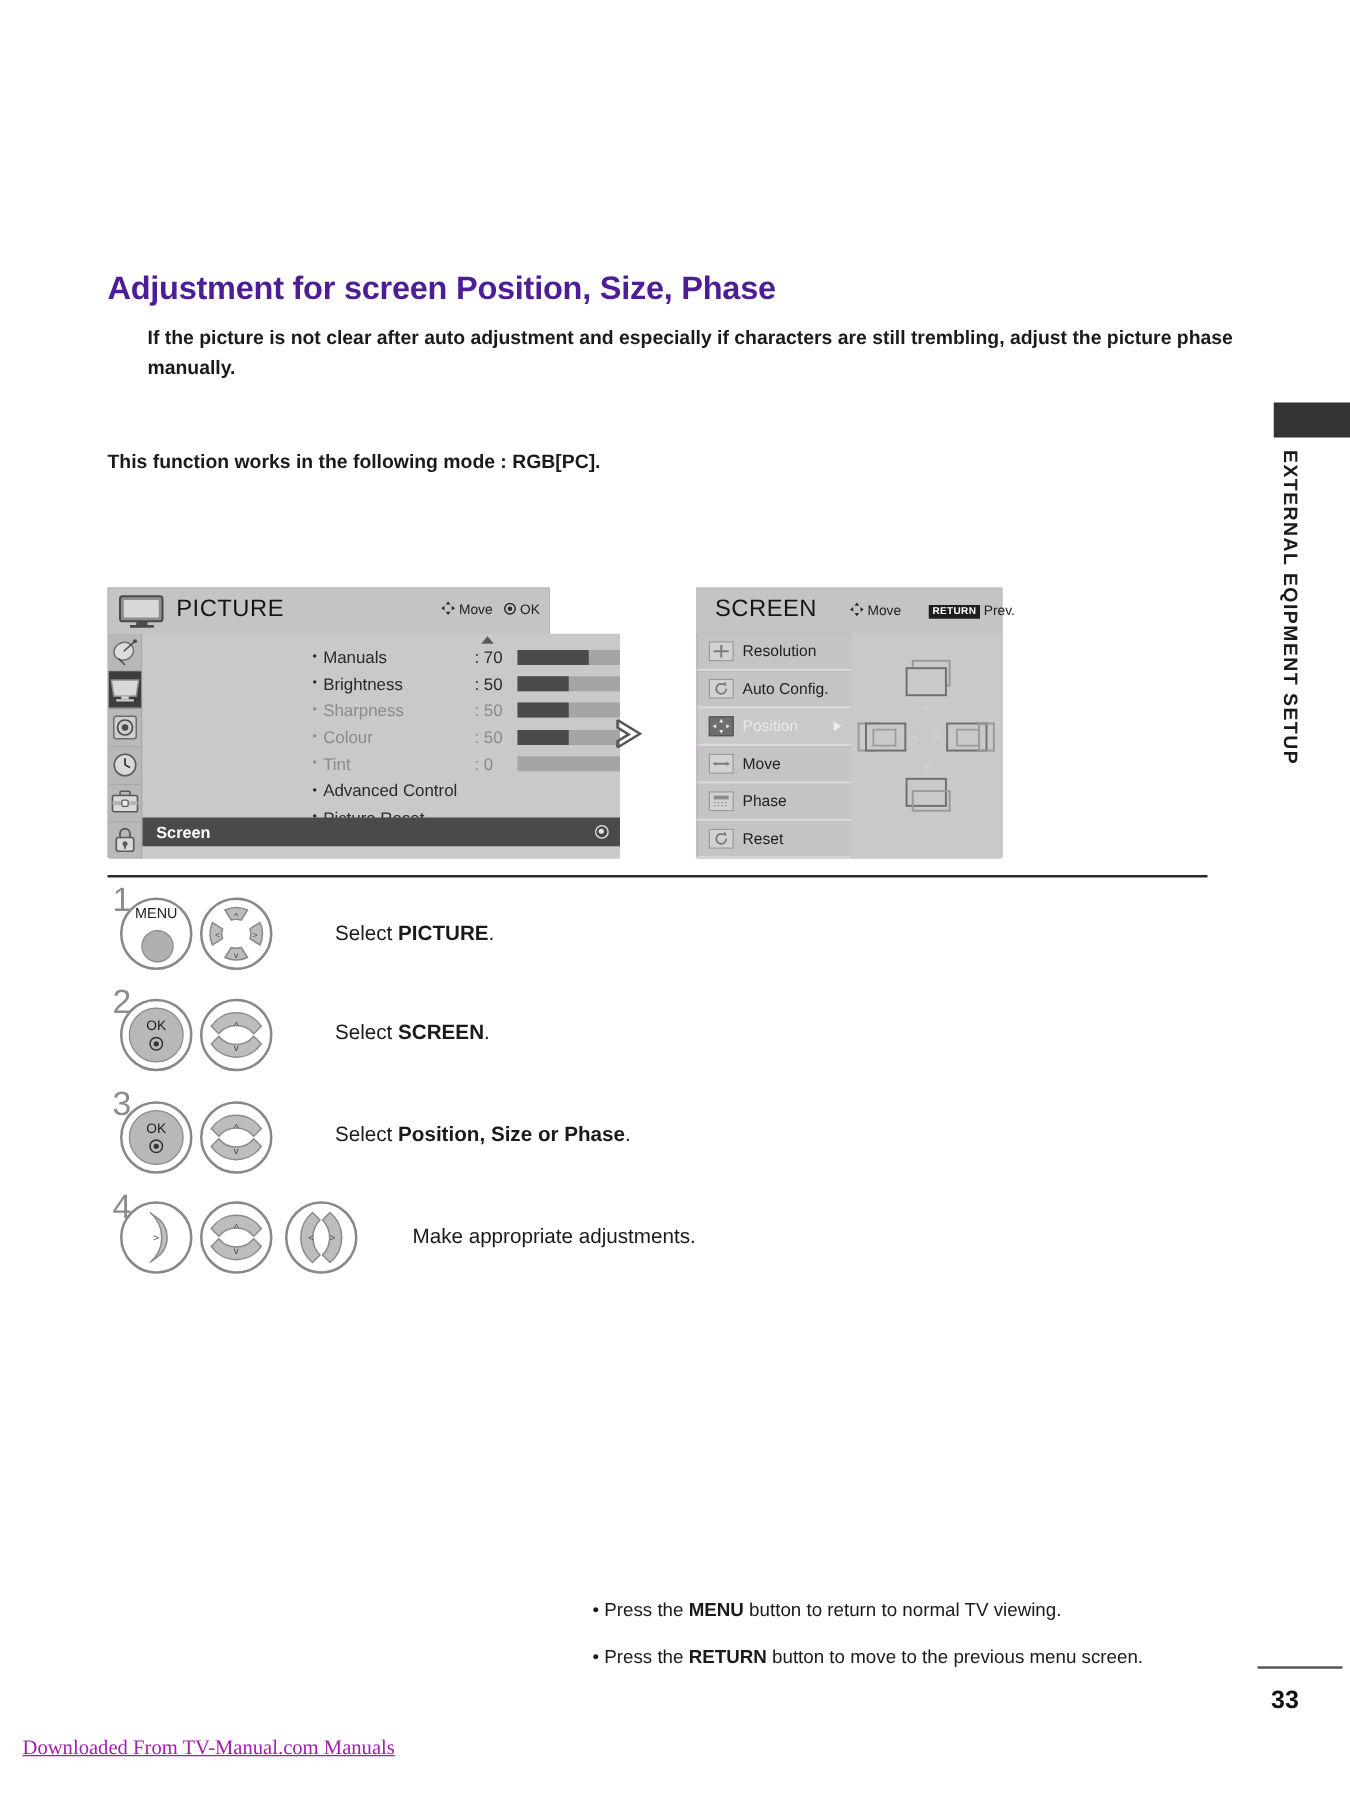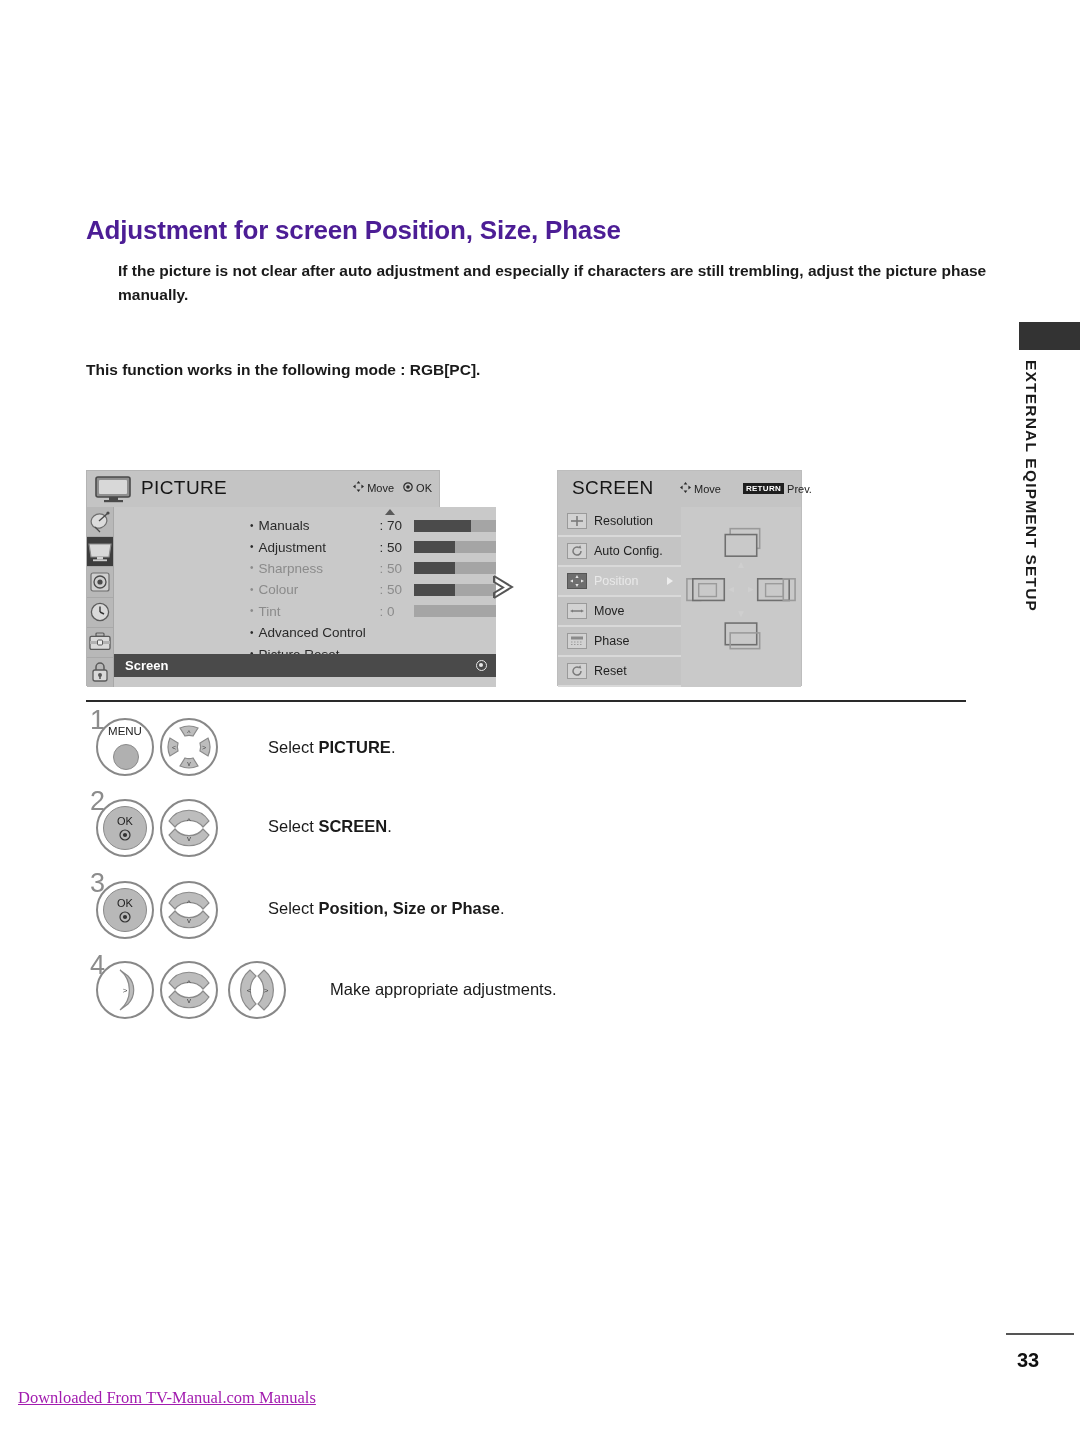--- a/index.html
+++ b/index.html
@@ -467,21 +467,21 @@
       <div class="pic-row">
         <span class="pic-bullet">•</span>
         <span class="pic-name">Manuals</span>
         <span class="pic-colon">: 70</span>
         <span class="pic-bar">
             <i class="fill" style="width:70%"></i>
           </span>
       </div>
       <div class="pic-row">
         <span class="pic-bullet">•</span>
-        <span class="pic-name">Adjustment</span>
+        <span class="pic-name">Brightness</span>
         <span class="pic-colon">: 50</span>
         <span class="pic-bar">
             <i class="fill" style="width:50%"></i>
           </span>
       </div>
       <div class="pic-row dim">
         <span class="pic-bullet">•</span>
         <span class="pic-name">Sharpness</span>
         <span class="pic-colon">: 50</span>
         <span class="pic-bar">
@@ -726,17 +726,19 @@
       <path d="M20 7 a26 26 0 0 0 0 40 l6 -6 a20 20 0 0 1 0 -28 z" fill="#bdbdbd" stroke="#8a8a8a" stroke-width="1.2"></path>
       <path d="M34 7 a26 26 0 0 1 0 40 l-6 -6 a20 20 0 0 0 0 -28 z" fill="#bdbdbd" stroke="#8a8a8a" stroke-width="1.2"></path>
       <text x="19" y="30" font-size="8" fill="#444" text-anchor="middle" font-family="Liberation Sans">&lt;</text>
       <text x="36" y="30" font-size="8" fill="#444" text-anchor="middle" font-family="Liberation Sans">&gt;</text>
     </svg>
   </div>
   <div class="step-text" style="left:330px; top:980px"><span>Make appropriate adjustments.</span><b></b><span></span></div>
 </div>
 
 <div class="notes">
+  <div><span>• Press the </span><b>MENU</b><span> button to return to normal TV viewing.</span></div>
+  <div><span>• Press the </span><b>RETURN</b><span> button to move to the previous menu screen.</span></div>
 </div>
 
 <div class="page-rule"></div>
 <div class="page-no">33</div>
 <div class="dl-note">Downloaded From TV-Manual.com Manuals</div>
 
 </body></html>

